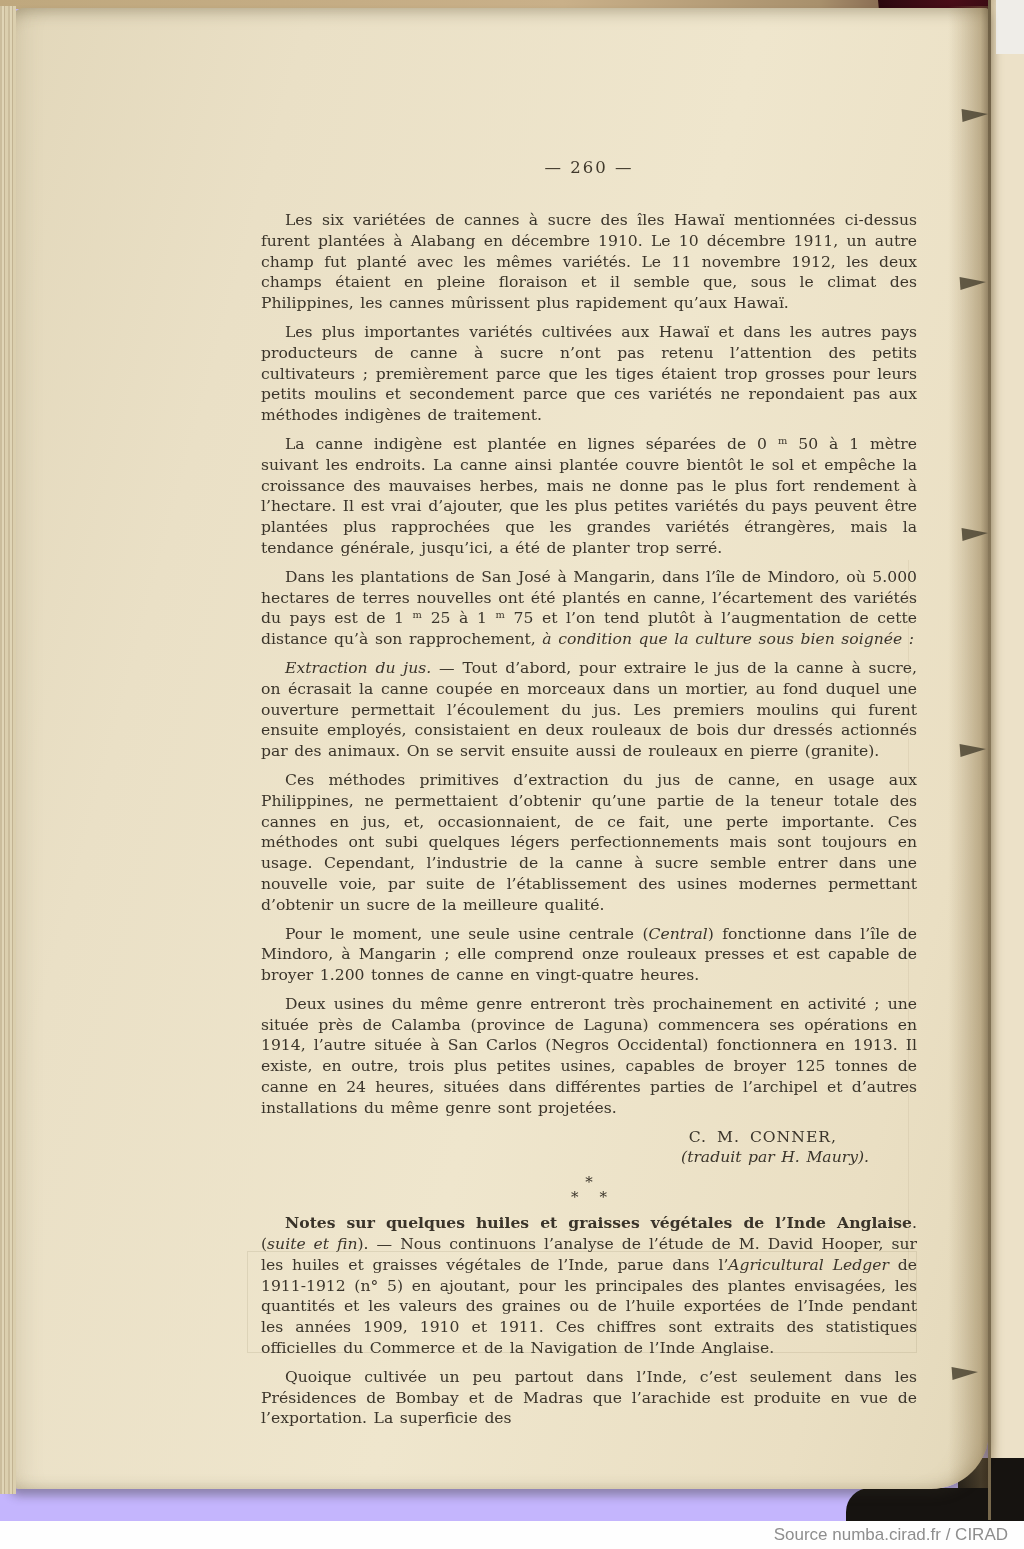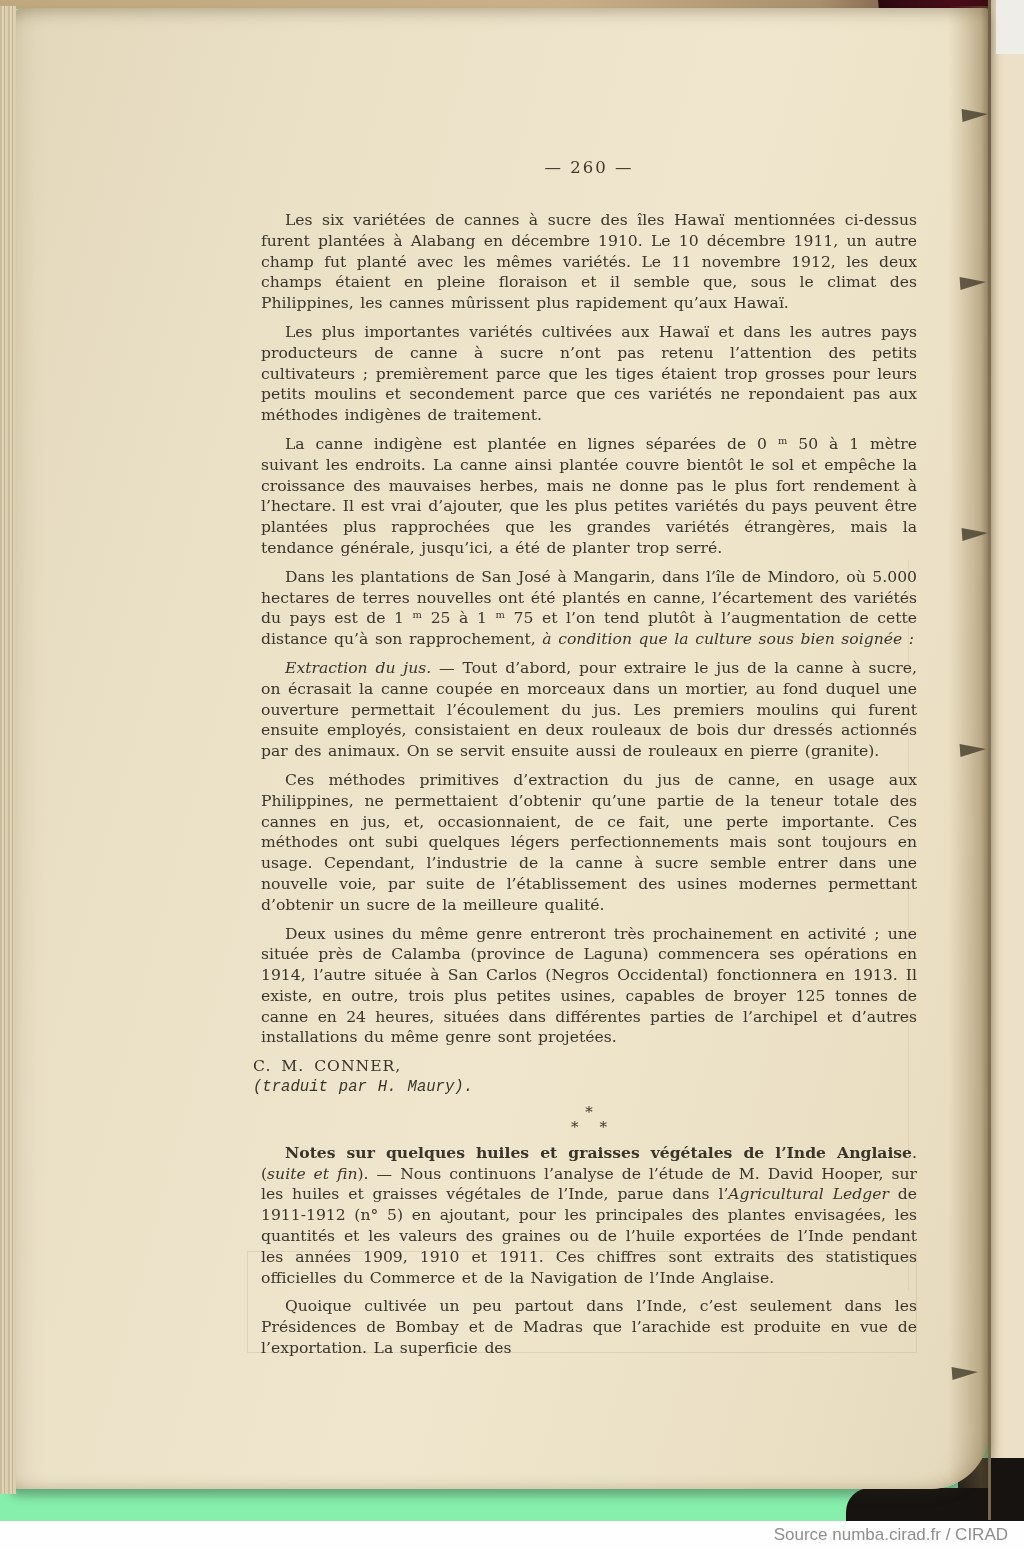--- a/index.html
+++ b/index.html
@@ -1,17 +1,17 @@
 <!DOCTYPE html>
 <html><head>
 <meta charset="utf-8">
 <style>
   html,body{margin:0;padding:0;background:#d8d7d4;}
   .stage{position:relative;width:1024px;height:1549px;overflow:hidden;
-         background:#86efac;font-family:"DejaVu Serif",serif;}
+         background:#c4b5fd;font-family:"DejaVu Serif",serif;}
 
   
   .top-edge-strip{position:absolute;left:0;top:0;width:1024px;height:9px;
      background:linear-gradient(90deg,#bfa87e 0%,#c9b089 55%,#a8906c 80%,#6b4a3a 92%);}
   .top-pagestack{position:absolute;left:0;top:7px;width:996px;height:46px;
      background:repeating-linear-gradient(178deg,#968f7a 0 2px,#b3ab95 2px 5px,#857e6a 5px 7px,#c2ba a3 7px 9px),
                 linear-gradient(180deg,#8f8874,#b0a892);
      background-blend-mode:multiply;}
   .top-pagestack-fade{position:absolute;left:0;top:50px;width:996px;height:16px;
      background:linear-gradient(180deg,rgba(140,130,105,.85),rgba(140,130,105,0));}
@@ -52,23 +52,23 @@
   .ghost-line{position:absolute;left:908px;top:560px;width:1px;height:730px;background:rgba(130,112,80,.10);}
 
   
   .page-number{position:absolute;left:253px;top:158px;width:672px;text-align:center;
      font-size:16.5px;letter-spacing:2px;color:#40392c;}
   .text-block{position:absolute;left:253px;top:202px;width:672px;
      font-size:15.6px;line-height:20.8px;color:#3a342a;text-align:justify;word-spacing:1.6px;}
   .text-block p{margin:8px;text-indent:24px;}
   .it{font-style:italic;}
   .bd{font-weight:bold;}
-  .sig-block{margin-top:5px;}
+  .sig-block{margin-top:5px;text-align:right;}
   .sig-name{padding-right:88px;letter-spacing:1px;word-spacing:4px;}
-  .sig-trad{padding-right:56px;font-style:italic;font-family:Liberation Mono, monospace;}
+  .sig-trad{padding-right:56px;font-style:italic;}
   .stars{margin:7px 0 1px;text-align:center;line-height:15px;font-size:15px;color:#3a342a;}
   .stars .row2{word-spacing:16px;}
   .notes{margin-top:9px;}
   .species{margin-top:7px;margin-bottom:2px;}
   .final{margin-top:3px;}
 
   
   .caption-bar{position:absolute;left:0;top:1521px;width:1024px;height:28px;background:#fefefe;
      font-family:"Liberation Sans",sans-serif;font-size:17px;color:#8e8e8e;
      text-align:right;line-height:27px;box-sizing:border-box;padding-right:16px;}
@@ -105,20 +105,21 @@
 
   <div class="page-number">— 260 —</div>
 
   <div class="text-block">
     <p><span>Les six variétées de cannes à sucre des îles Hawaï mentionnées ci-dessus furent plantées à Alabang en décembre 1910. Le 10 décembre 1911, un autre champ fut planté avec les mêmes variétés. Le 11 novembre 1912, les deux champs étaient en pleine floraison et il semble que, sous le climat des Philippines, les cannes mûrissent plus rapidement qu’aux Hawaï.</span></p>
     <p><span>Les plus importantes variétés cultivées aux Hawaï et dans les autres pays producteurs de canne à sucre n’ont pas retenu l’attention des petits cultivateurs ; premièrement parce que les tiges étaient trop grosses pour leurs petits moulins et secondement parce que ces variétés ne repondaient pas aux méthodes indigènes de traitement.</span></p>
     <p><span>La canne indigène est plantée en lignes séparées de 0 ᵐ 50 à 1 mètre suivant les endroits. La canne ainsi plantée couvre bientôt le sol et empêche la croissance des mauvaises herbes, mais ne donne pas le plus fort rendement à l’hectare. Il est vrai d’ajouter, que les plus petites variétés du pays peuvent être plantées plus rapprochées que les grandes variétés étrangères, mais la tendance générale, jusqu’ici, a été de planter trop serré.</span></p>
     <p><span>Dans les plantations de San José à Mangarin, dans l’île de Mindoro, où 5.000 hectares de terres nouvelles ont été plantés en canne, l’écartement des variétés du pays est de 1 ᵐ 25 à 1 ᵐ 75 et l’on tend plutôt à l’augmentation de cette distance qu’à son rapprochement, </span><span class="it">à condition que la culture sous bien soignée :</span></p>
     <p><span class="it">Extraction du jus.</span><span> — Tout d’abord, pour extraire le jus de la canne à sucre, on écrasait la canne coupée en morceaux dans un mortier, au fond duquel une ouverture permettait l’écoulement du jus. Les premiers moulins qui furent ensuite employés, consistaient en deux rouleaux de bois dur dressés actionnés par des animaux. On se servit ensuite aussi de rouleaux en pierre (granite).</span></p>
     <p><span>Ces méthodes primitives d’extraction du jus de canne, en usage aux Philippines, ne permettaient d’obtenir qu’une partie de la teneur totale des cannes en jus, et, occasionnaient, de ce fait, une perte importante. Ces méthodes ont subi quelques légers perfectionnements mais sont toujours en usage. Cependant, l’industrie de la canne à sucre semble entrer dans une nouvelle voie, par suite de l’établissement des usines modernes permettant d’obtenir un sucre de la meilleure qualité.</span></p>
+    <p><span>Pour le moment, une seule usine centrale (</span><span class="it">Central</span><span>) fonctionne dans l’île de Mindoro, à Mangarin ; elle comprend onze rouleaux presses et est capable de broyer 1.200 tonnes de canne en vingt-quatre heures.</span></p>
     <p><span>Deux usines du même genre entreront très prochainement en activité ; une située près de Calamba (province de Laguna) commencera ses opérations en 1914, l’autre située à San Carlos (Negros Occidental) fonctionnera en 1913. Il existe, en outre, trois plus petites usines, capables de broyer 125 tonnes de canne en 24 heures, situées dans différentes parties de l’archipel et d’autres installations du même genre sont projetées.</span></p>
 
     <div class="sig-block">
       <div class="sig-name">C. M. CONNER,</div>
       <div class="sig-trad">(traduit par H. Maury).</div>
     </div>
 
     <div class="stars">
       <div>*</div>
       <div class="row2">* *</div>

